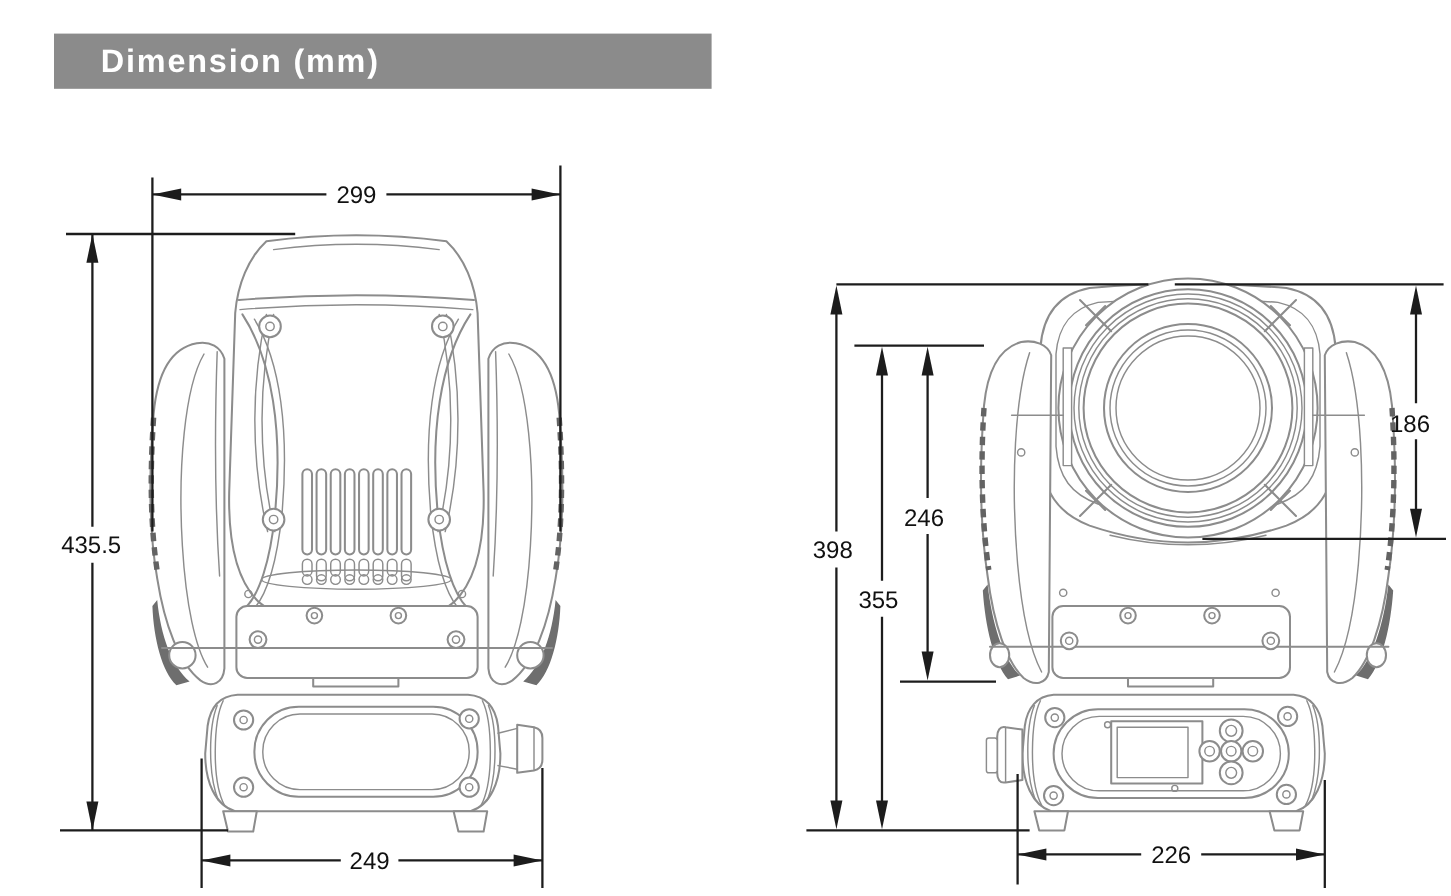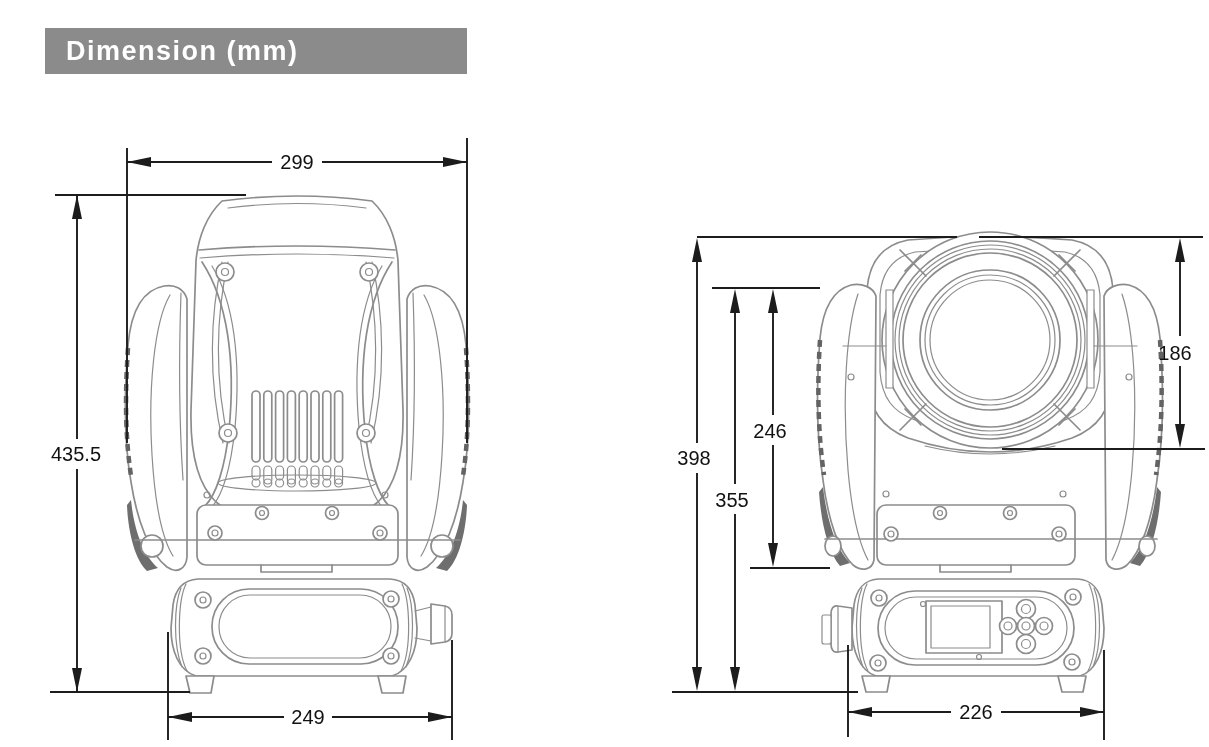--- a/index.html
+++ b/index.html
@@ -1,25 +1,25 @@
 <!DOCTYPE html>
 <html style="--header-bg: #8b8b8b; --header-text: #ffffff; --line-gray: #8c8c8c; --line-dark: #6e6e6e; --dimension-black: #1c1c1c;"><head>
 <meta charset="utf-8">
 <style>
   html,body { margin:0; padding:0; background:#ffffff; }
   .page {
     position:relative; width:1209px; height:747px; background:#ffffff;
     font-family:"Liberation Sans", sans-serif; overflow:hidden;
   }
   .header-bar {
-    position:absolute; left:45px; top:28px; width:422px; height:46px;
+    position:absolute; left:45px; top:28px; width:548px; height:46px;
     background:var(--header-bg, #8b8b8b);
     color:var(--header-text, #ffffff);
     font-size:27px; font-weight:bold; line-height:47px;
-    padding-left:21px; box-sizing:border-box; letter-spacing:1.5px;
+    padding-left:39px; box-sizing:border-box; letter-spacing:1.5px;
   }
   .canvas { position:absolute; left:0; top:0; }
   
   .ln  { fill:none; stroke:var(--line-gray,#8c8c8c); stroke-width:1.7; stroke-linecap:round; stroke-linejoin:round; }
   .lnf { fill:#ffffff; stroke:var(--line-gray,#8c8c8c); stroke-width:1.7; stroke-linecap:round; stroke-linejoin:round; }
   .thin{ stroke-width:1.2; }
   .dk  { fill:var(--line-dark,#6e6e6e); stroke:none; }
   .hatch { fill:none; stroke:#636363; stroke-width:4.5; stroke-dasharray:7 5; }
   
   .dim  { fill:none; stroke:var(--dimension-black,#1c1c1c); stroke-width:1.9; stroke-linecap:butt; }

